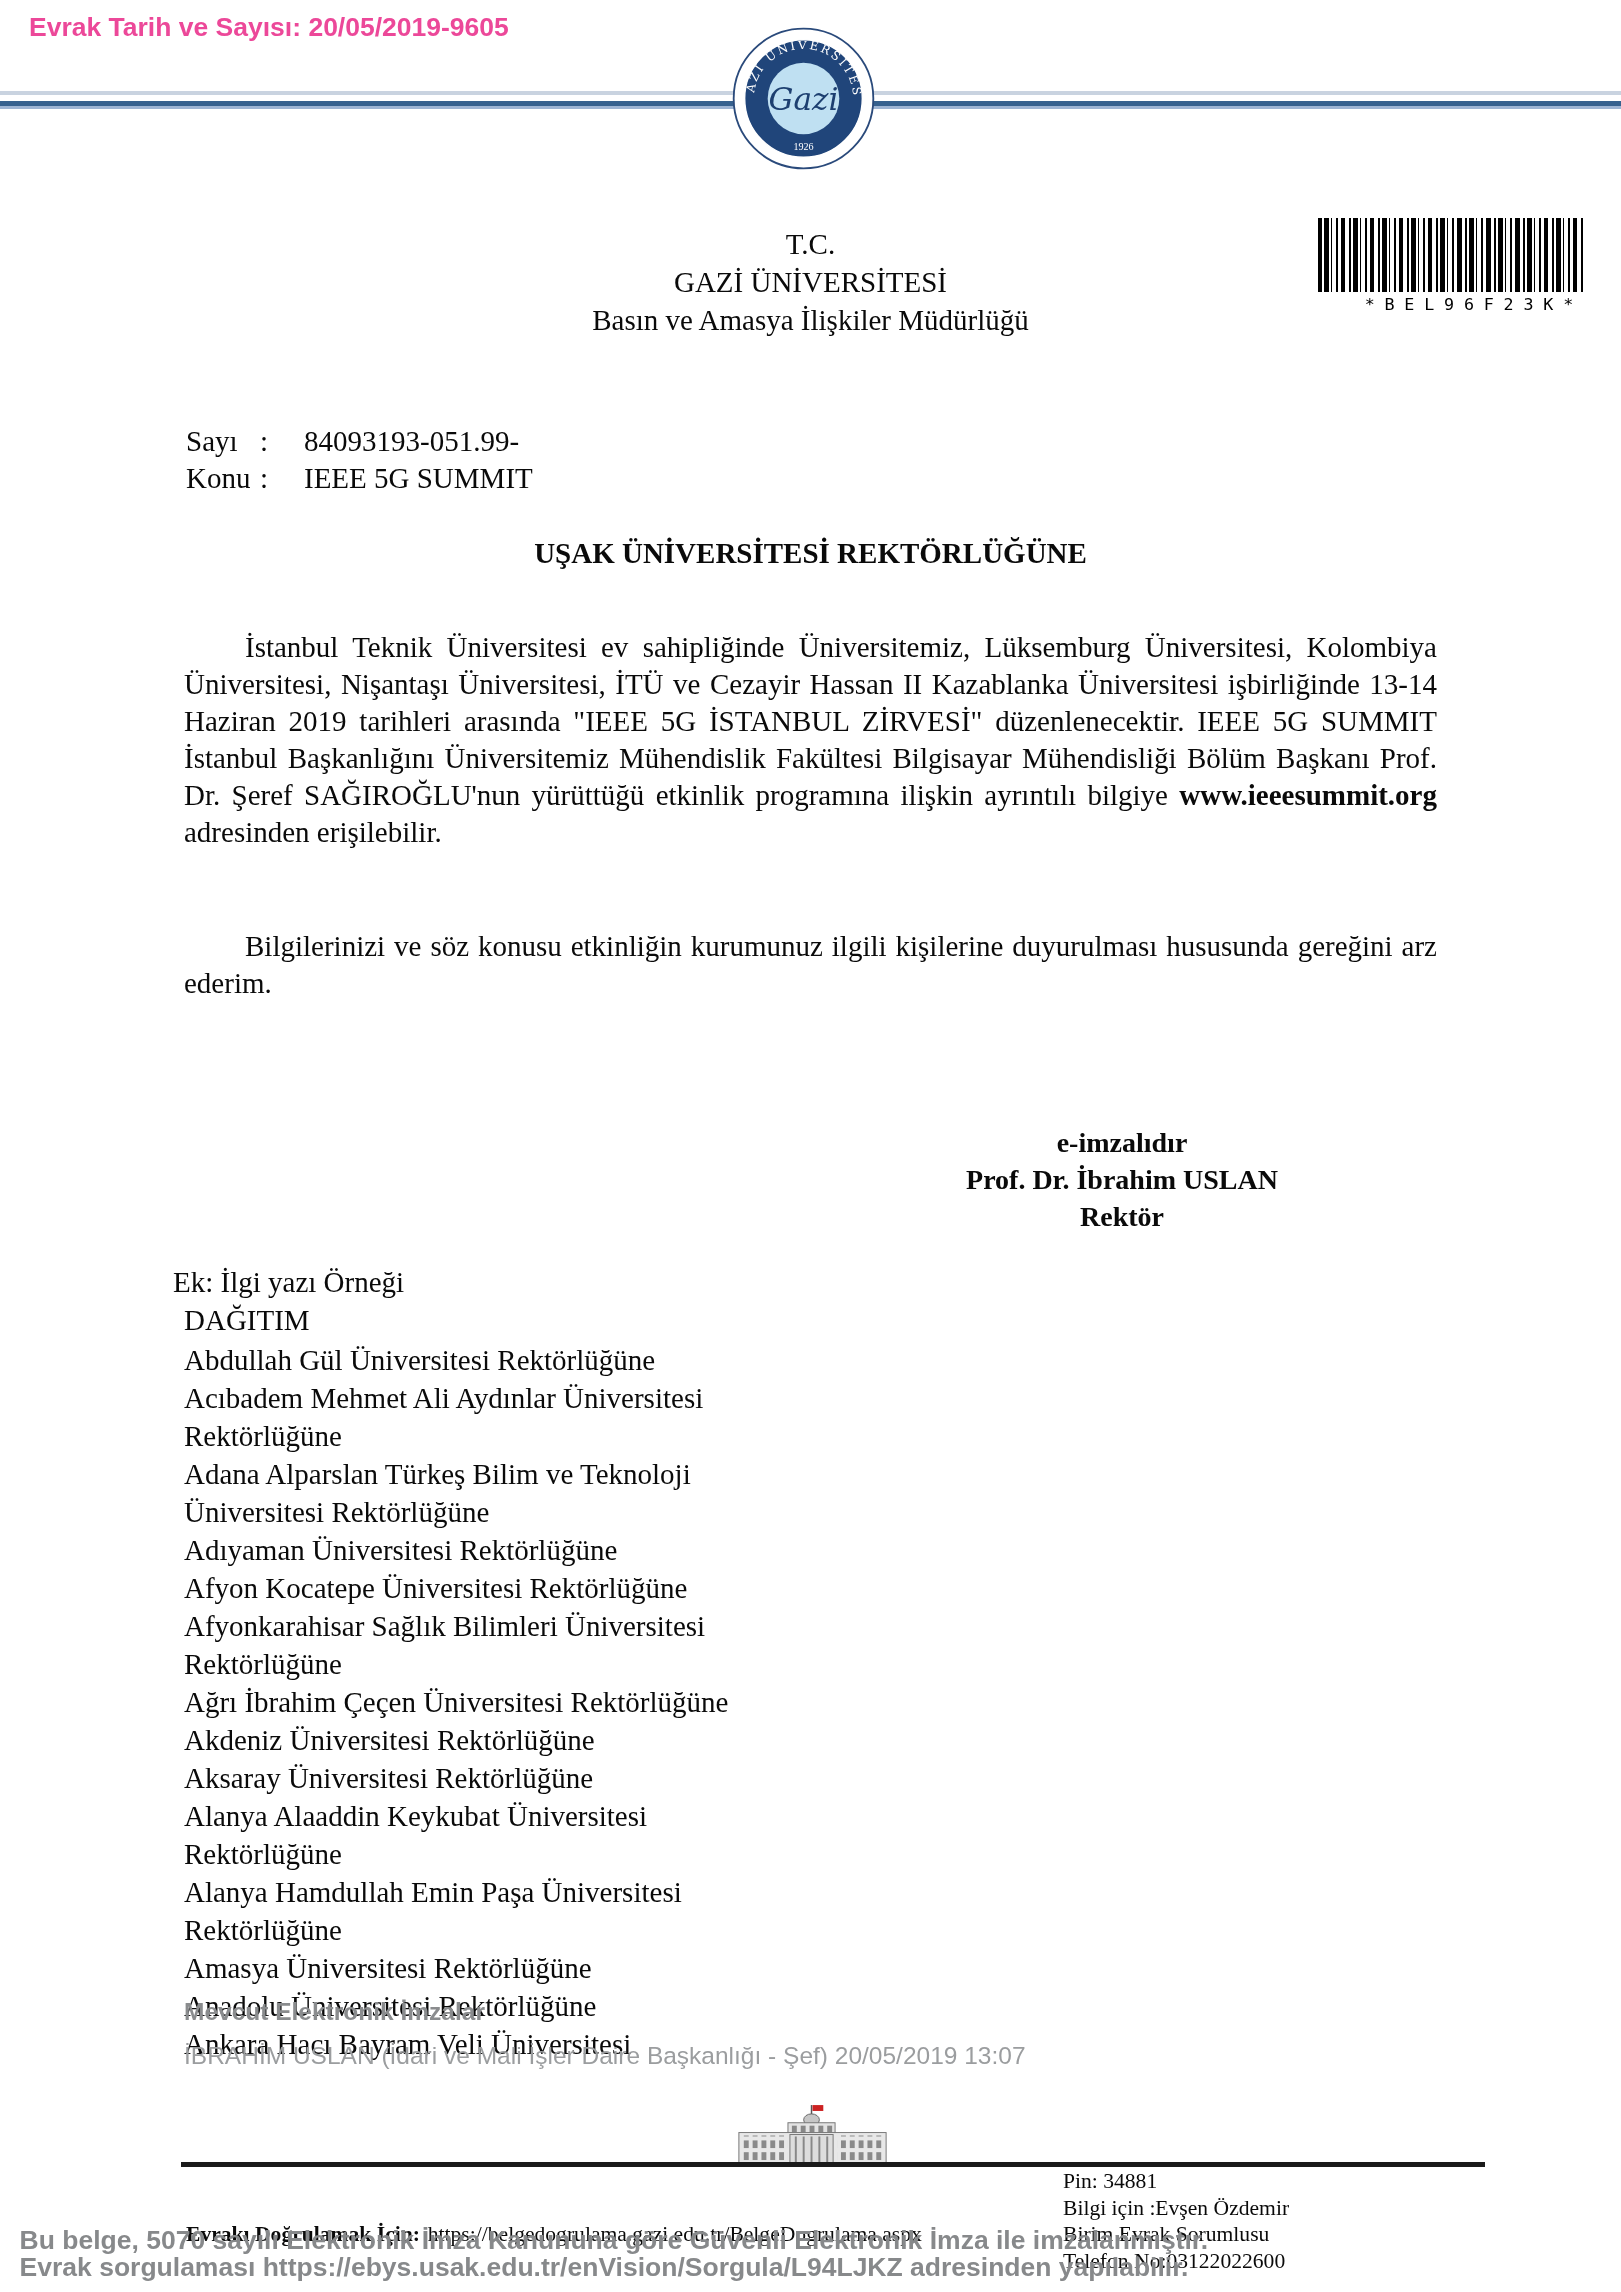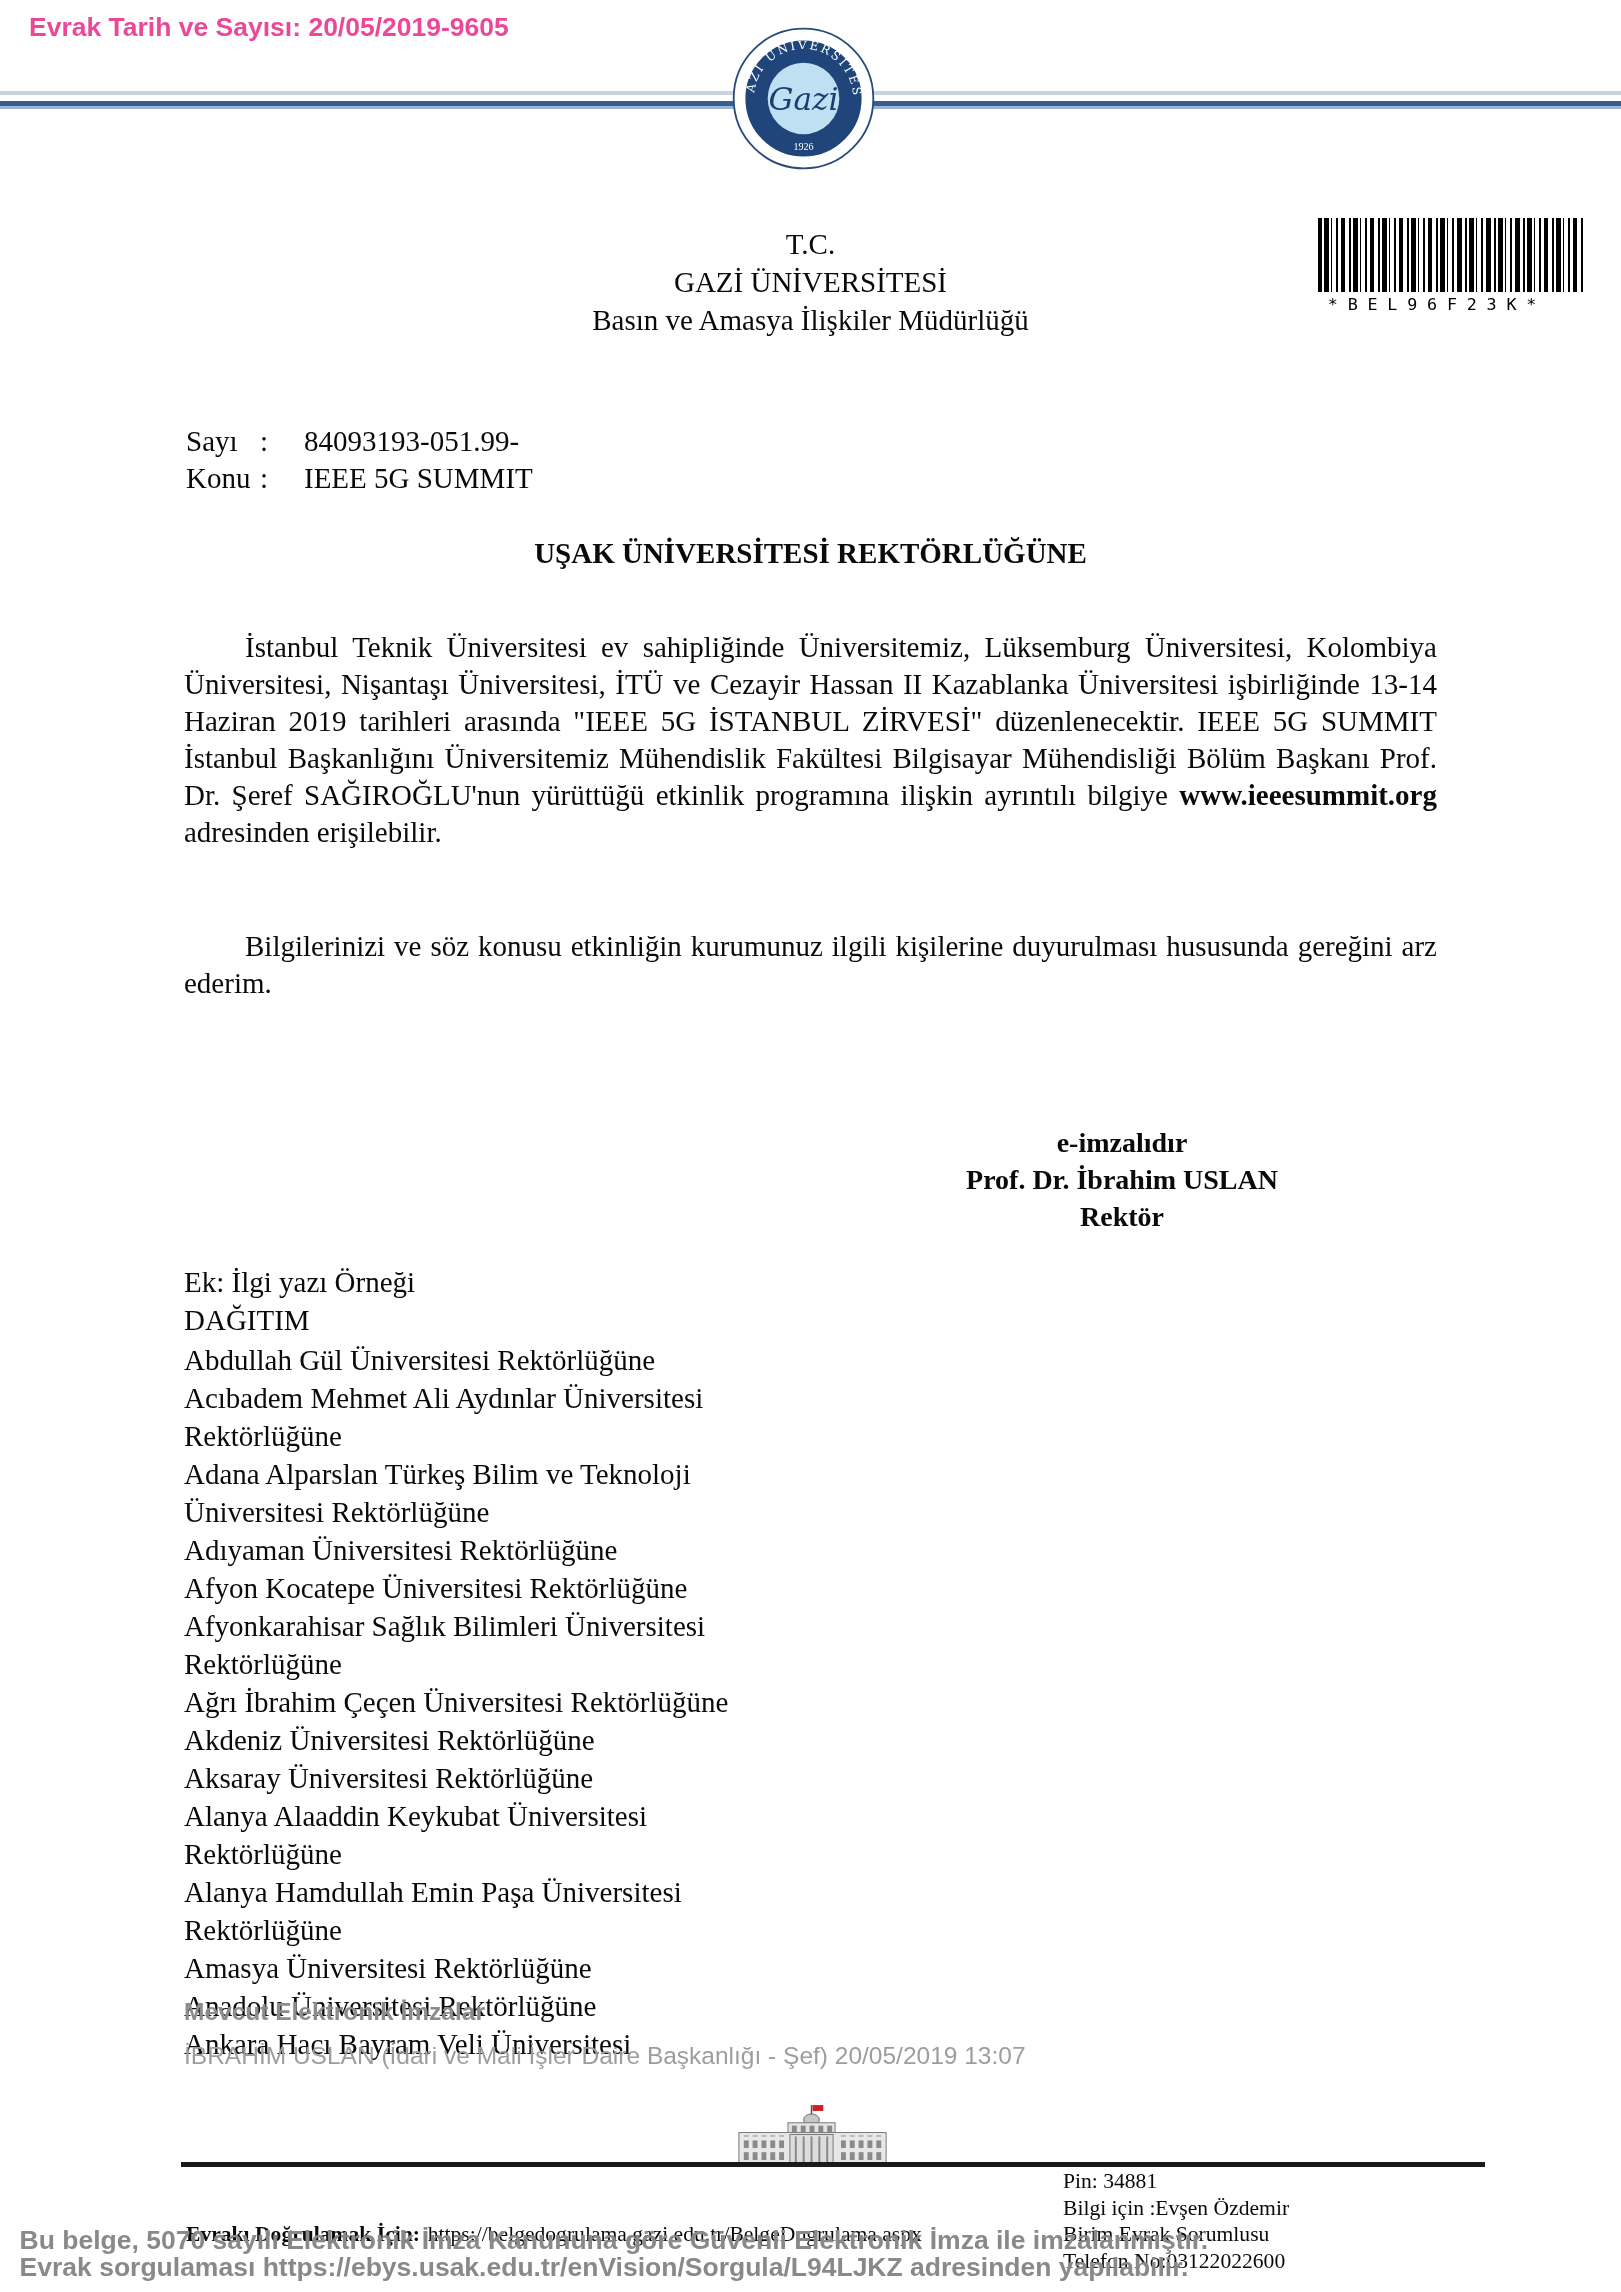--- a/index.html
+++ b/index.html
@@ -23,41 +23,41 @@
   
   .letterhead{left:184px;top:225px;width:1253px;text-align:center;
               font-weight:normal;font-size:29px;line-height:38px;}
 
   
   .barcode{left:1318px;top:218px;width:265px;}
   .barcode-bars{height:74px;border-left:2.9px solid #000;border-right:2.9px solid #000;
     background:repeating-linear-gradient(90deg,
       #000 0 2px,#fff 2px 3.9px,#000 3.9px 8.8px,#fff 8.8px 10.8px,#000 10.8px 11.8px,
       #fff 11.8px 15.7px,#000 15.7px 17.6px,#fff 17.6px 20.6px,#000 20.6px 25.5px,#fff 25.5px 29px);}
-  .barcode-text{margin-top:2px;text-align:left;font-family:"DejaVu Sans Mono",monospace;
+  .barcode-text{margin-top:2px;text-align:right;font-family:"DejaVu Sans Mono",monospace;
       font-size:16.7px;letter-spacing:9.8px;text-indent:9.8px;color:#000;}
 
   
   .meta{left:186px;top:423px;font-size:29px;line-height:37px;}
   .meta-row{display:flex;}
   .meta-label{display:inline-block;width:74px;}
   .meta-colon{display:inline-block;width:44px;}
 
   .recipient{left:184px;top:537px;width:1253px;text-align:center;font-weight:bold;font-size:29px;}
 
   .para{left:184px;width:1253px;font-size:29px;line-height:37px;
         text-align:justify;text-indent:61px;margin:0;}
   .p1{top:629px;}
   .p2{top:928px;}
   .b{font-weight:bold;}
 
   .signature{left:882px;top:1124px;width:480px;text-align:center;
              font-weight:bold;font-size:28px;line-height:37px;}
 
-  .attachment{left:184px;top:1266px;font-size:29px;}
+  .attachment{left:173px;top:1266px;font-size:29px;}
   .dist-title{left:184px;top:1304px;font-size:29px;}
   .dist-list{left:184px;top:1341px;width:627px;font-size:29px;line-height:38px;}
 
   
   .ov{font-family:"Liberation Sans",sans-serif;color:#8a8c8e;}
   .ov-title{left:184px;top:1998px;font-size:24.5px;font-weight:bold;}
   .ov-entry{left:184px;top:2042px;font-size:24.5px;color:#9b9d9f;}
 
   
   .building{left:733px;top:2103px;width:159px;height:65px;}

